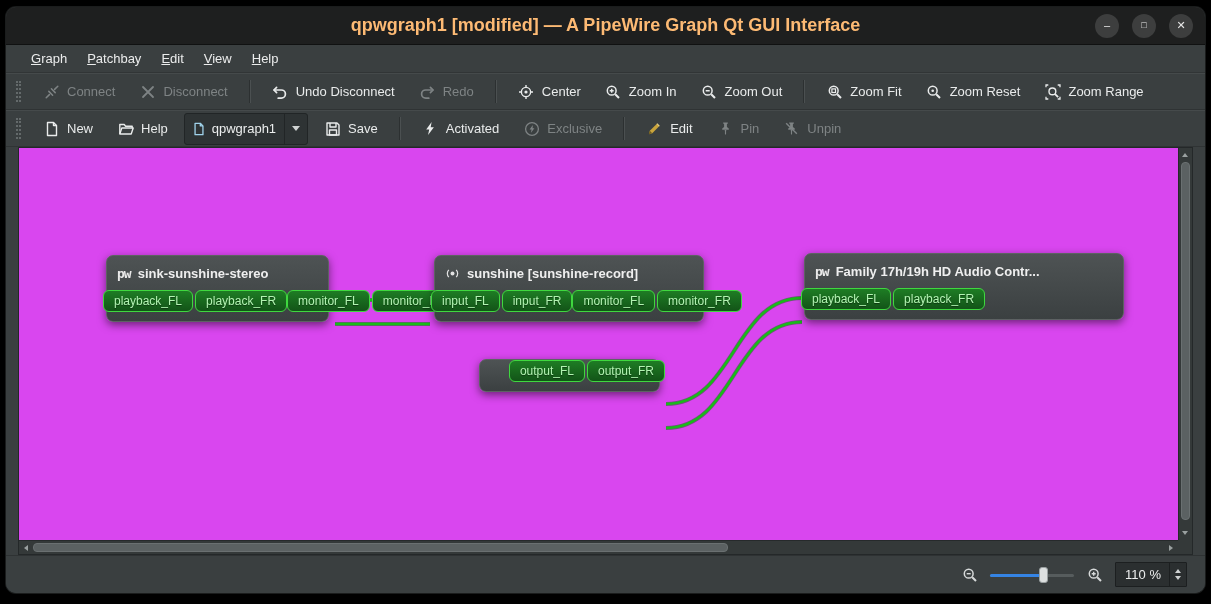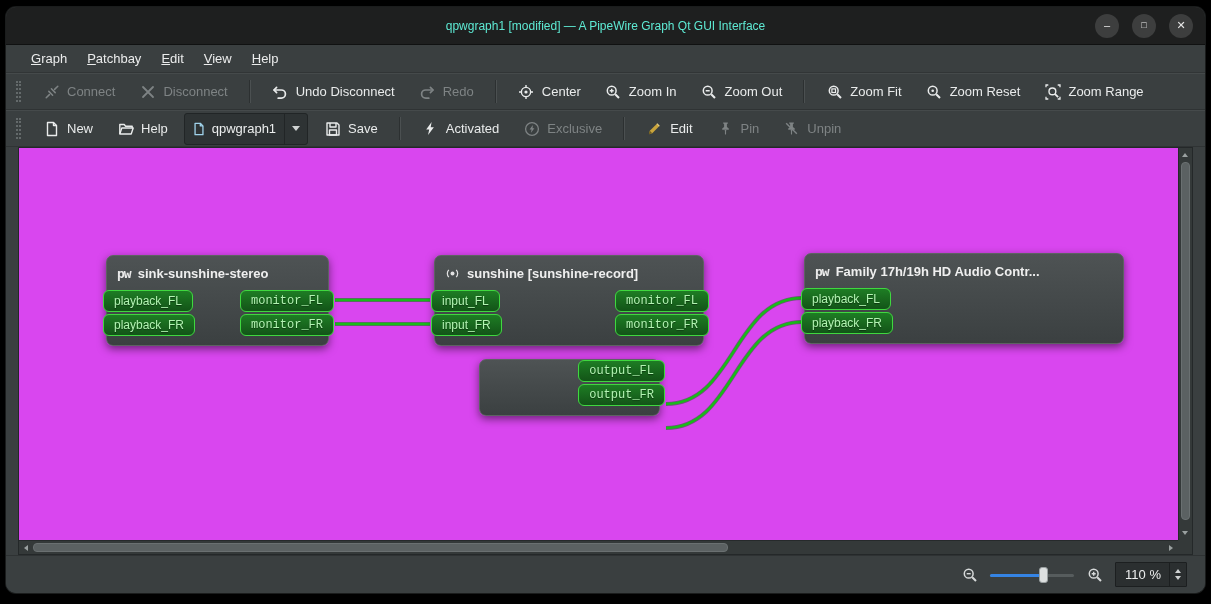--- a/index.html
+++ b/index.html
@@ -6,21 +6,21 @@
     font-family:"Liberation Sans","DejaVu Sans",sans-serif; }
   * { box-sizing:border-box; }
 
   .window { position:absolute; left:6px; right:6px; top:7px; bottom:11px; border-radius:10px;
     overflow:hidden; background:#3a3f40; display:flex; flex-direction:column;
     box-shadow:0 0 0 1px #1a1c1c; }
 
   
   .titlebar { height:38px; flex:0 0 38px; position:relative; background:#1e1f1f;
     display:flex; align-items:center; justify-content:center; border-bottom:1px solid #101111; }
-  .title { font-size:12px; font-weight:normal; color:#5eead4; }
+  .title { font-size:18px; font-weight:bold; color:#fdba74; }
   .winbtns { position:absolute; right:12px; top:0; bottom:0; display:flex; align-items:center; gap:13px; }
   .wbtn { width:24px; height:24px; border-radius:50%; background:#3d3e3e; color:#e8e8e8;
     display:flex; align-items:center; justify-content:center; font-size:11px; line-height:1; cursor:default; }
   .wbtn.max { font-size:9px; }
 
   
   .menubar { height:28px; flex:0 0 28px; display:flex; align-items:center; padding:0 16px; gap:2px;
     background:#3a3f40; border-bottom:1px solid #313536; }
   .menu-item { display:inline-block; padding:3px 9px; font-size:13px; color:#ebecec; border-radius:3px; }
   .menu-item::first-letter { text-decoration:underline; }
@@ -58,23 +58,23 @@
   .wire-under { fill:none; stroke:#0c6e0c; stroke-width:4px; opacity:.55; }
 
   .node { position:absolute; border-radius:7px; background:linear-gradient(#4e5354,#3b4041);
     border:1px solid #5d6263; box-shadow:0 3px 9px rgba(0,0,0,.5); }
   .node-header { height:34px; display:flex; align-items:center; gap:7px; padding:0 10px;
     color:#efefef; font-weight:bold; font-size:13px; white-space:nowrap; overflow:hidden; }
   .pw-glyph { font-family:"DejaVu Sans Mono","Liberation Mono",monospace; font-weight:bold;
     font-size:13px; color:#e9e9e9; letter-spacing:-1px; flex:0 0 auto; }
   .ports { display:flex; justify-content:space-between; padding-bottom:9px; }
   .ports.only-out { justify-content:flex-end; }
-  .pcol { display:flex; flex-direction:column; gap:2px; }
+  .pcol { display:flex; gap:2px; }
   .pcol.in  { align-items:flex-start; margin-left:-4px; }
-  .pcol.out { align-items:flex-end; margin-right:-6px;font-family:Liberation Mono, monospace; }
+  .pcol.out { align-items:flex-end; margin-right:-6px; }
   .port { height:22px; display:flex; align-items:center; padding:0 10px; border-radius:6px;
     font-size:12px; color:#b2f4b2; background:linear-gradient(#1e7d24,#135418);
     border:1px solid #3fd83f; text-shadow:0 1px 1px rgba(0,0,0,.45); white-space:nowrap; cursor:default; }
 
   .n0 { left:87px;  top:107px; width:223px; }
   .n1 { left:415px; top:107px; width:270px; }
   .n2 { left:785px; top:105px; width:320px; }
   .n3 { left:460px; top:211px; width:181px; }
 
   

